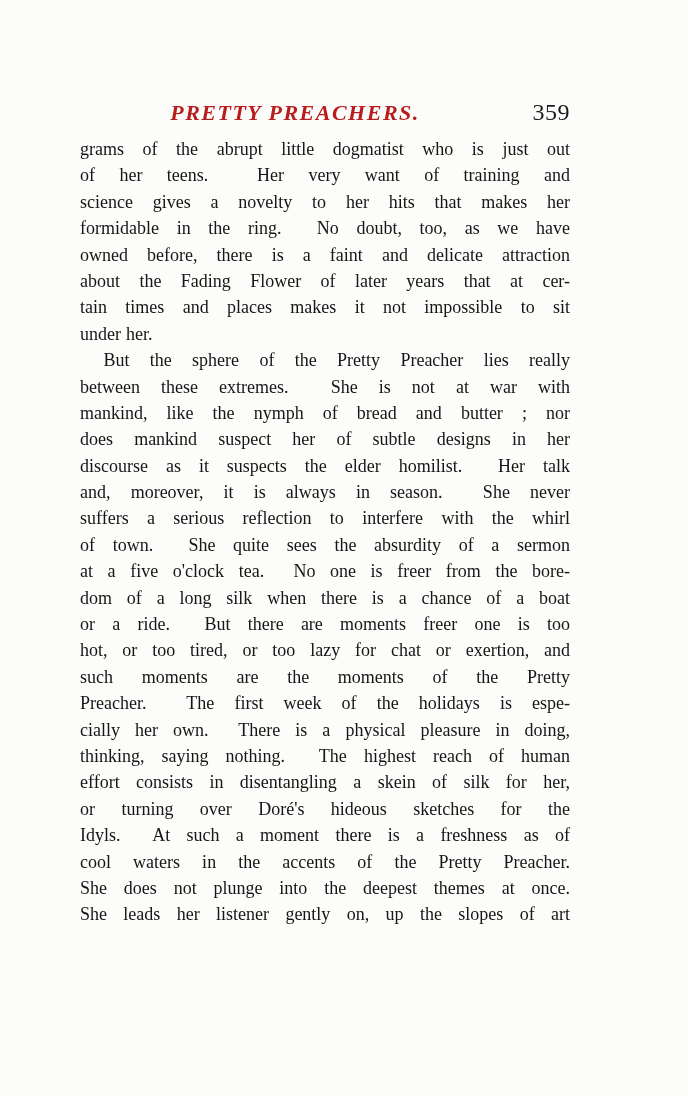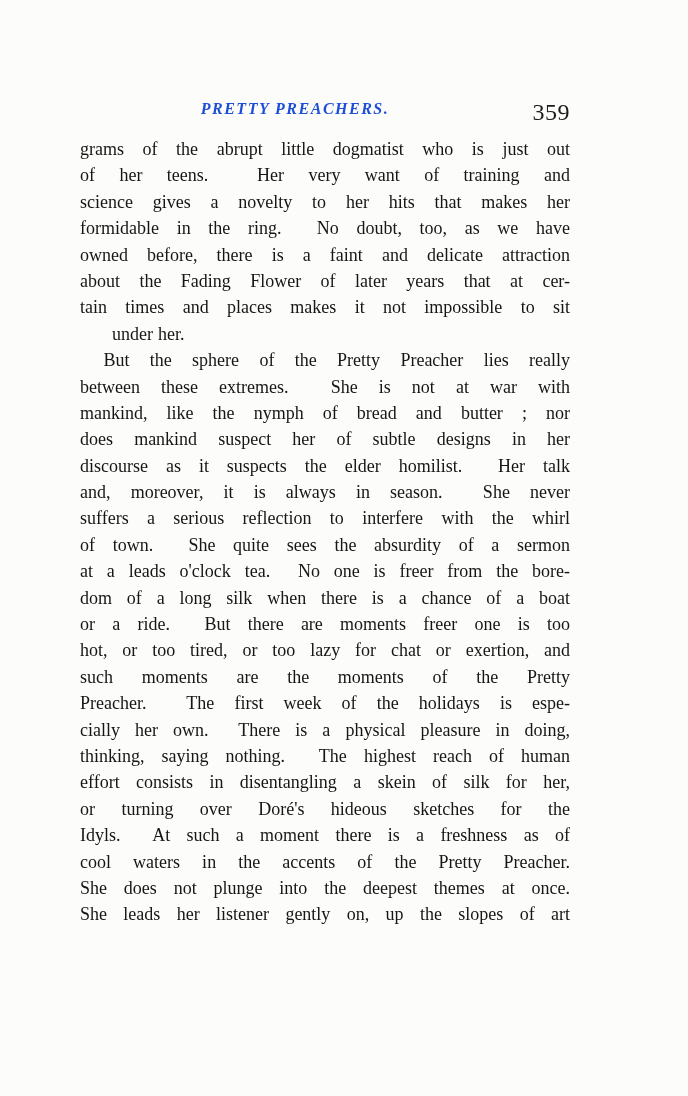--- a/index.html
+++ b/index.html
@@ -25,23 +25,23 @@
     width: 490px;
     height: 24px;
   }
   .running-title {
     position: absolute;
     left: 0;
     right: 60px;
     text-align: center;
     font-style: italic;
     font-weight: bold;
-    font-size: 16px;
+    font-size: 22px;
     letter-spacing: 1.5px;
-    color: #1d4ed8;
+    color: #b91c1c;
     white-space: pre;
   }
   .page-number {
     position: absolute;
     right: 0;
     top: -1px;
     font-size: 24px;
     letter-spacing: 0.5px;
     color: #1b1b1b;
   }
@@ -56,21 +56,20 @@
     line-height: 26.4px;
     height: 26.4px;
     text-align: justify;
     text-align-last: justify;
     white-space: pre-wrap;
     overflow: hidden;
     word-spacing: 0.5px;
   }
   .line.para-end {
     text-align-last: left;
-    margin-left: 32px;
   }
   .line.indent {
     text-indent: 1.3em;
   }
 </style>
 </head>
 <body>
 
 <div class="page">
 
@@ -89,21 +88,21 @@
     <div class="line">tain times and places makes it not impossible to sit</div>
     <div class="line para-end">under her.</div>
     <div class="line indent">But the sphere of the Pretty Preacher lies really</div>
     <div class="line">between these extremes.  She is not at war with</div>
     <div class="line">mankind, like the nymph of bread and butter ; nor</div>
     <div class="line">does mankind suspect her of subtle designs in her</div>
     <div class="line">discourse as it suspects the elder homilist.  Her talk</div>
     <div class="line">and, moreover, it is always in season.  She never</div>
     <div class="line">suffers a serious reflection to interfere with the whirl</div>
     <div class="line">of town.  She quite sees the absurdity of a sermon</div>
-    <div class="line">at a leads o'clock tea.  No one is freer from the bore-</div>
+    <div class="line">at a five o'clock tea.  No one is freer from the bore-</div>
     <div class="line">dom of a long silk when there is a chance of a boat</div>
     <div class="line">or a ride.  But there are moments freer one is too</div>
     <div class="line">hot, or too tired, or too lazy for chat or exertion, and</div>
     <div class="line">such moments are the moments of the Pretty</div>
     <div class="line">Preacher.  The first week of the holidays is espe-</div>
     <div class="line">cially her own.  There is a physical pleasure in doing,</div>
     <div class="line">thinking, saying nothing.  The highest reach of human</div>
     <div class="line">effort consists in disentangling a skein of silk for her,</div>
     <div class="line">or turning over Doré's hideous sketches for the</div>
     <div class="line">Idyls.  At such a moment there is a freshness as of</div>

